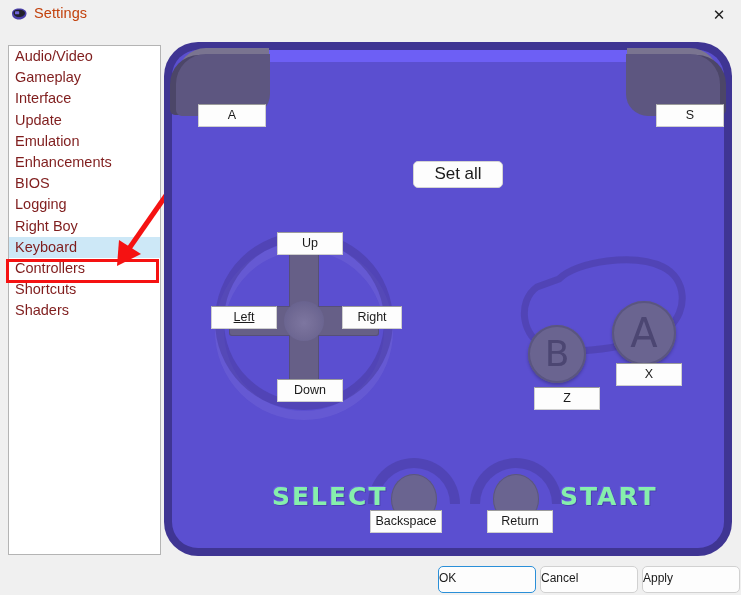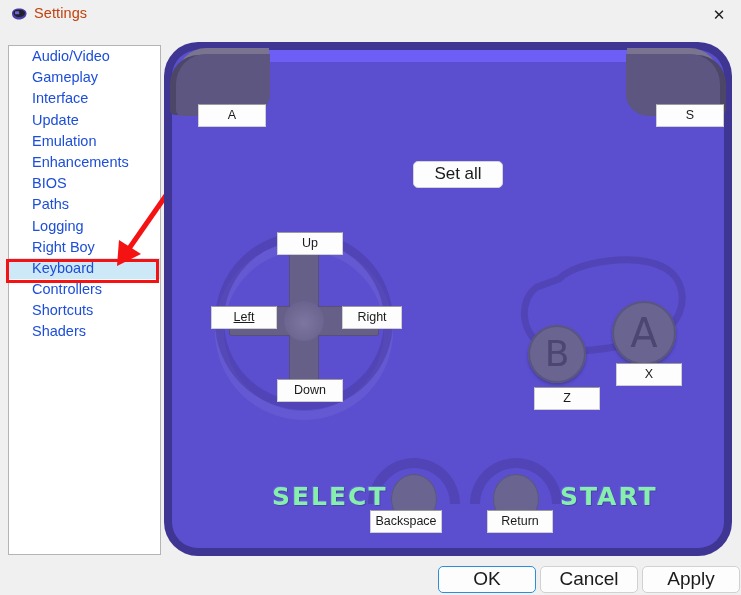--- a/index.html
+++ b/index.html
@@ -31,22 +31,22 @@
   }
 
   
   .listbox{
     position:absolute;left:8px;top:45px;width:151px;height:508px;
     background:#ffffff;border:1px solid #b4b4b4;
     overflow:hidden;
   }
   .list-item{
     height:21.2px;line-height:21.2px;
-    padding-left:23px;
-    font-size:14.5px;color:#1d4ed8;
+    padding-left:6px;
+    font-size:14.5px;color:#7f1d1d;
     white-space:nowrap;
   }
   .list-item.selected{
     background:#cde8f7;
   }
 
   
   .annot-rect{
     position:absolute;left:6px;top:259px;width:153px;height:24px;
     border:3px solid #f51212;box-sizing:border-box;
@@ -175,21 +175,21 @@
     color:#86efac;
     text-shadow:1px 1px 0 #4b40b0, -1px -1px 0 #6a5fe0;
   }
   .ss-label-select{left:100px;top:432px;}
   .ss-label-start{left:388px;top:432px;}
 
   
   .dlg-btn{
     position:absolute;top:566px;height:25px;
     background:#fdfdfd;border:1px solid #d1d1d1;border-radius:5px;
-    font-size:19px;color:#1b1b1b;line-height:23px;text-align:center;
+    font-size:12px;color:#1b1b1b;line-height:23px;text-align:left;
     cursor:default;
   }
   .dlg-ok{left:438px;width:96px;border:1.5px solid #2a8fd8;}
   .dlg-cancel{left:540px;width:96px;}
   .dlg-apply{left:642px;width:96px;}
 </style>
 </head>
 <body>
 
 <div class="titlebar">
@@ -205,21 +205,20 @@
 </div>
 
 <div class="listbox" id="listbox">
     <div class="list-item">Audio/Video</div>
     <div class="list-item">Gameplay</div>
     <div class="list-item">Interface</div>
     <div class="list-item">Update</div>
     <div class="list-item">Emulation</div>
     <div class="list-item">Enhancements</div>
     <div class="list-item">BIOS</div>
-    <div class="list-item">Paths</div>
     <div class="list-item">Logging</div>
     <div class="list-item">Right Boy</div>
     <div class="list-item selected">Keyboard</div>
     <div class="list-item">Controllers</div>
     <div class="list-item">Shortcuts</div>
     <div class="list-item">Shaders</div>
   </div>
 
 <div class="annot-rect"></div>
 <svg class="annot-arrow" viewBox="0 0 80 85">

